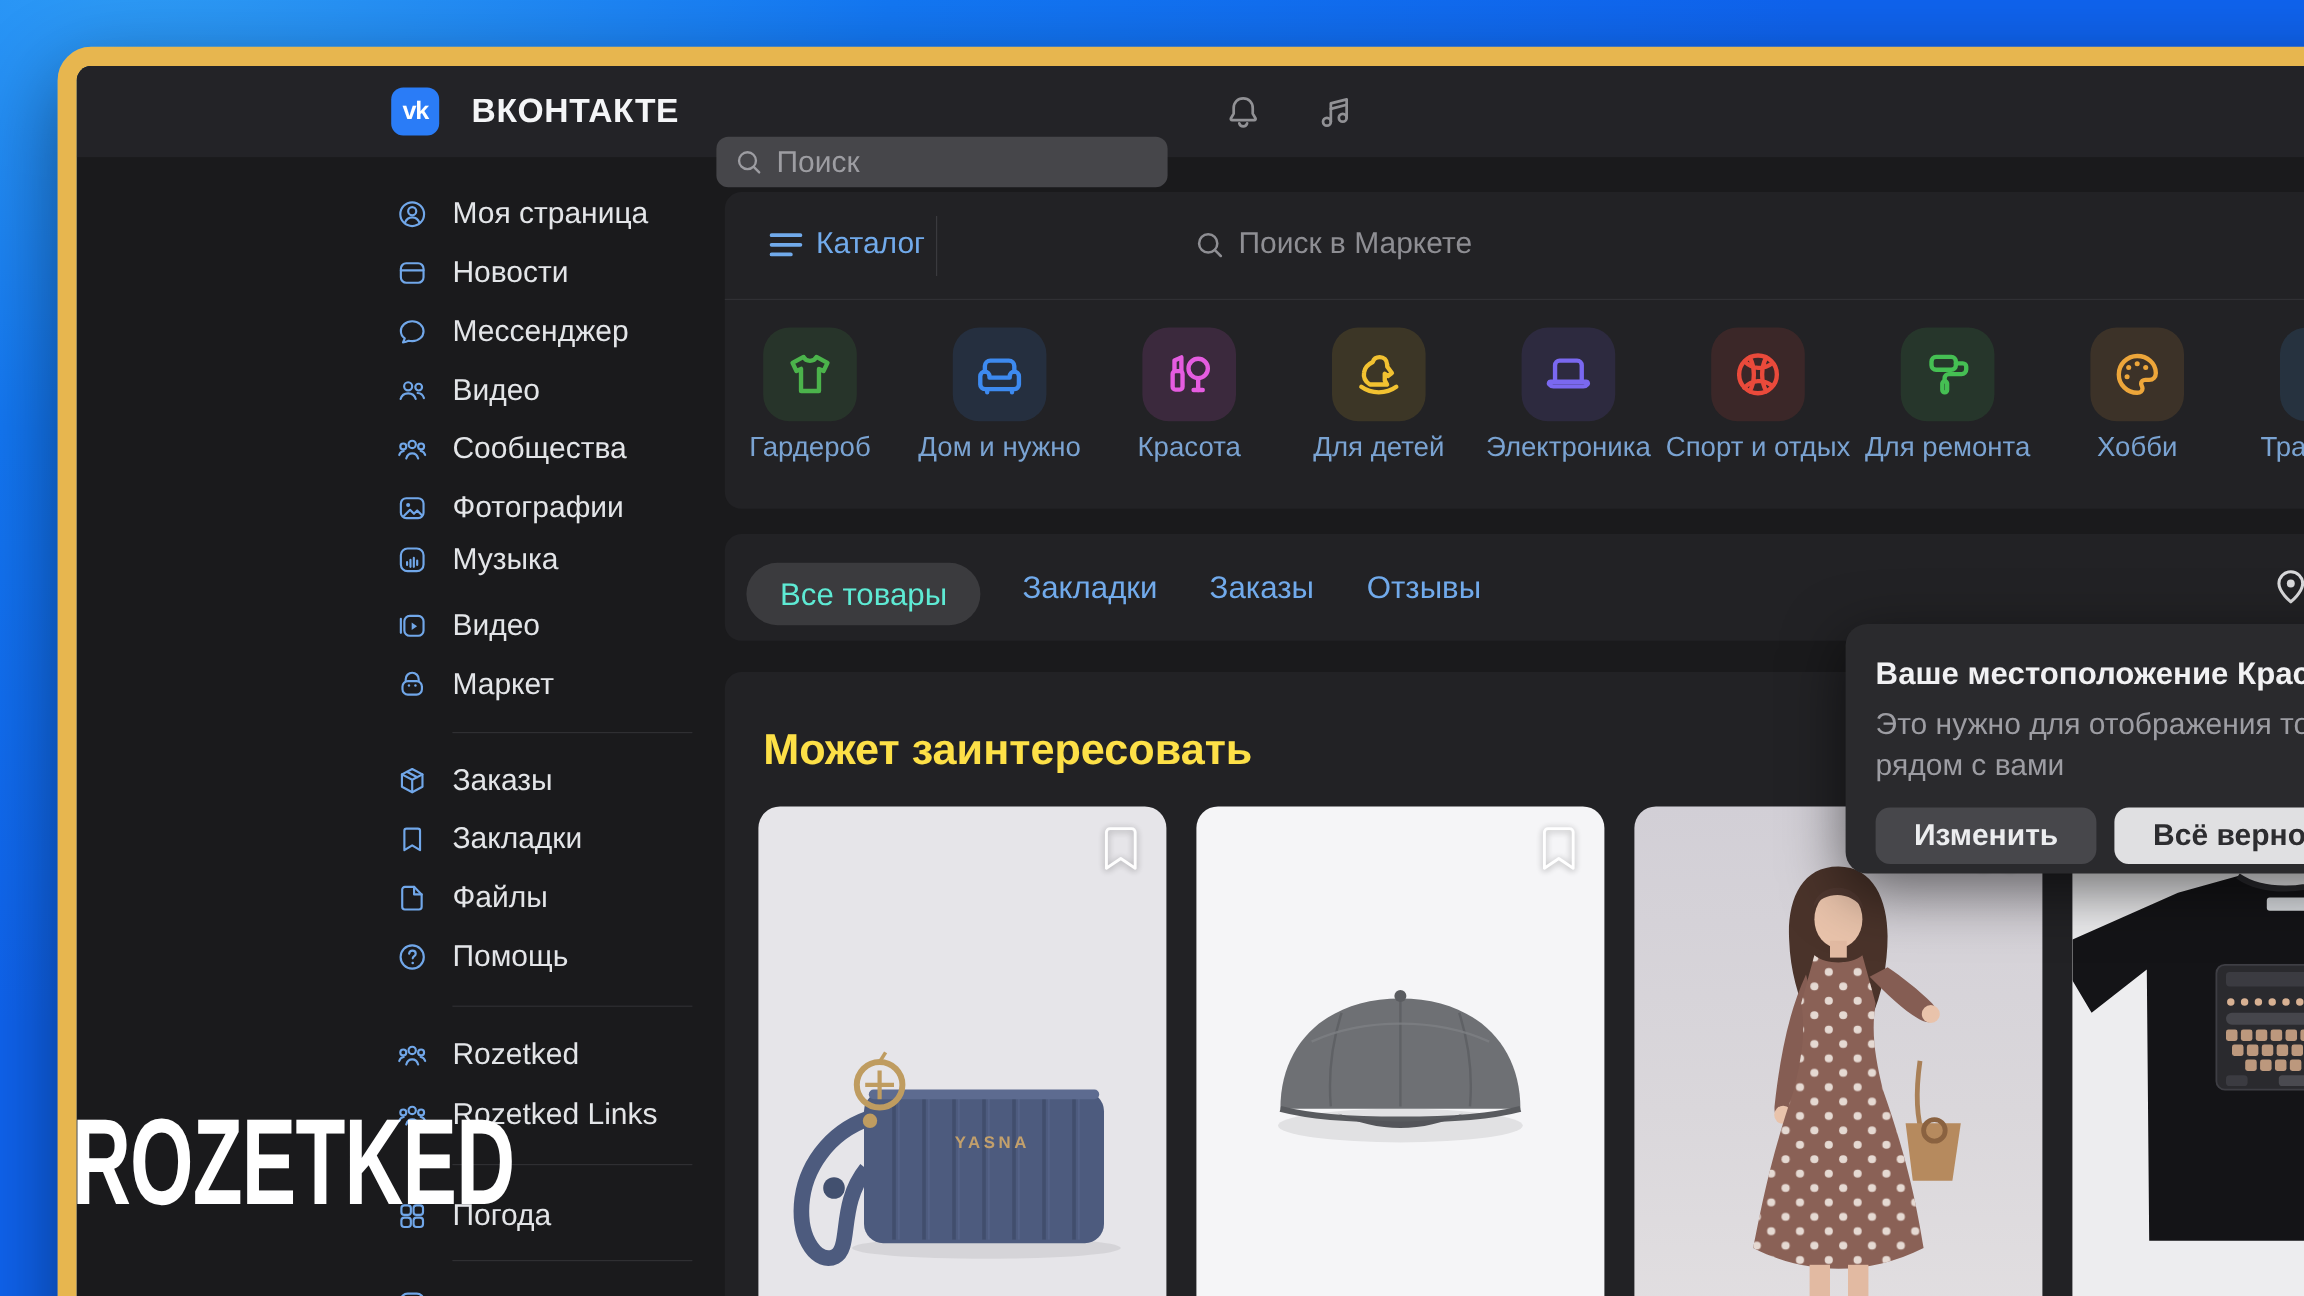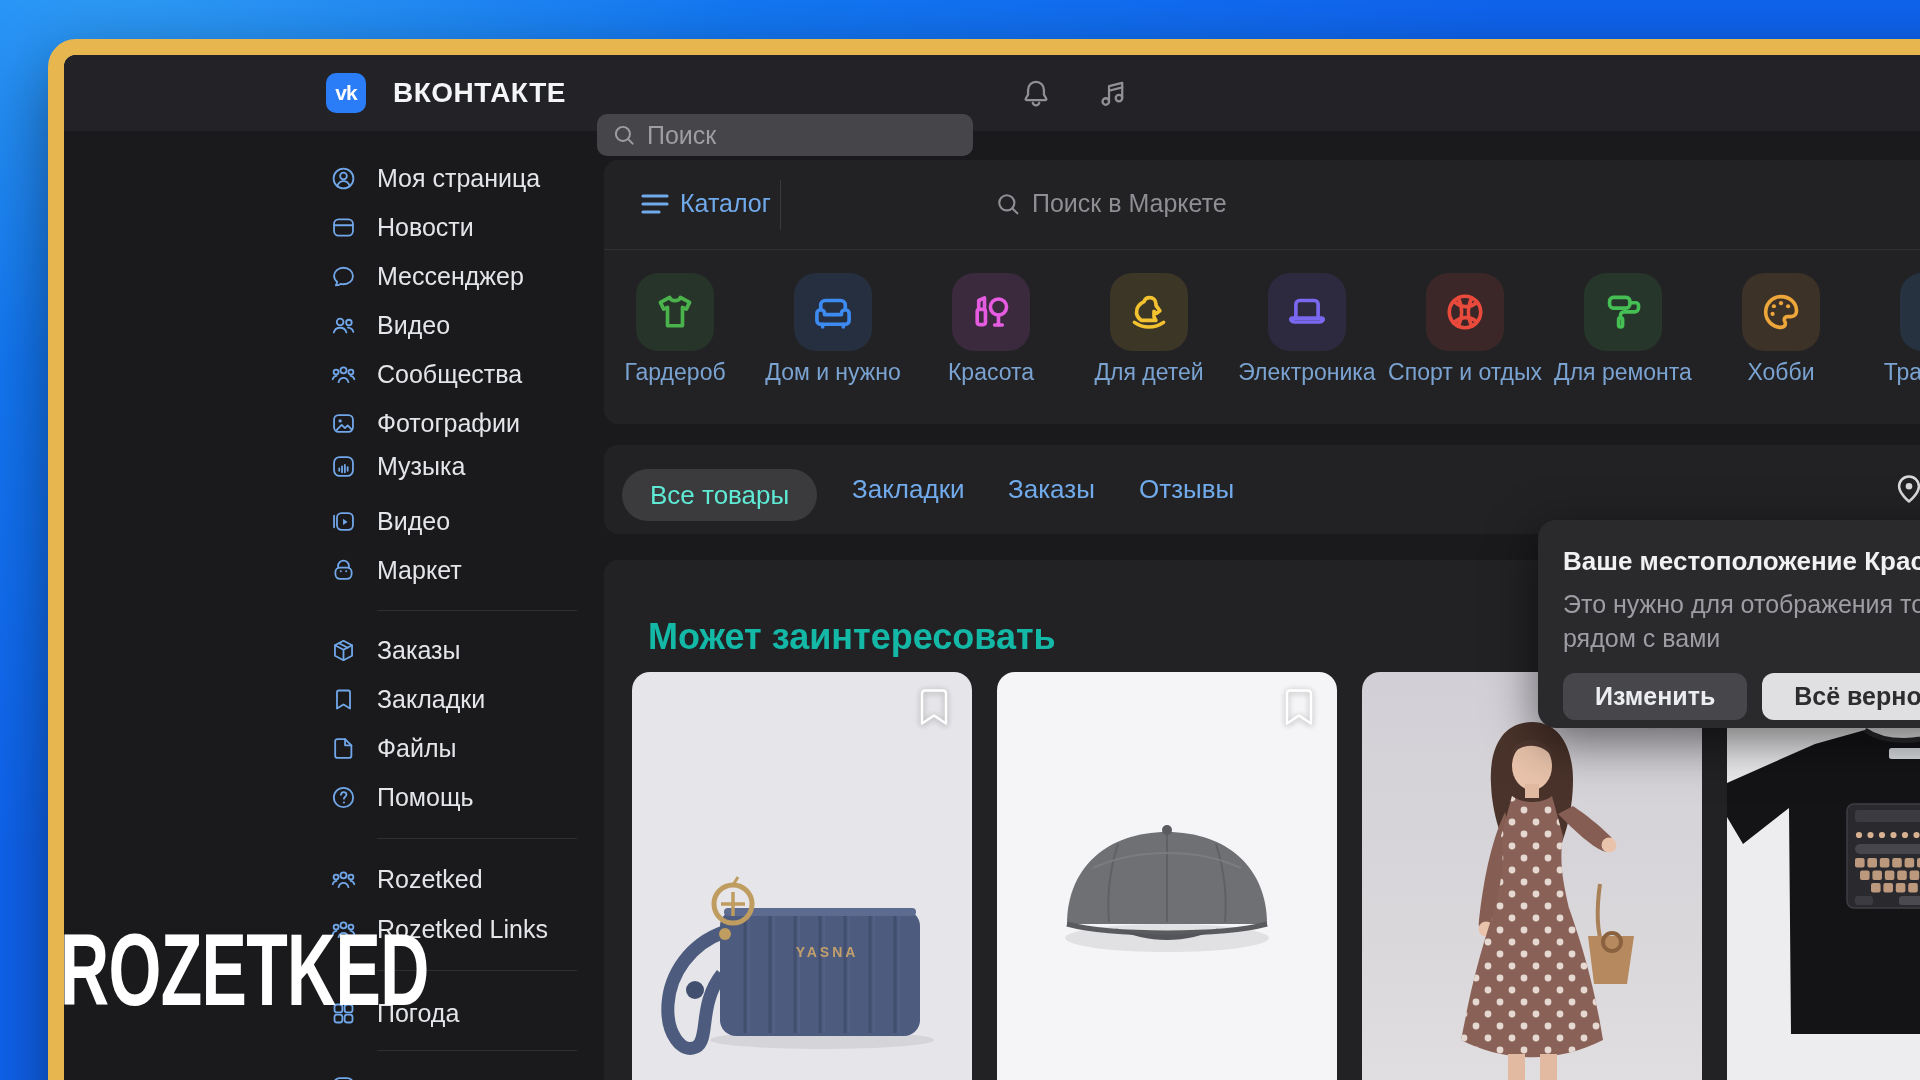--- a/index.html
+++ b/index.html
@@ -51,21 +51,21 @@
   .clabel{position:absolute;top:199px;width:170px;text-align:center;color:#7aa3d2;font-size:23px;cursor:pointer;white-space:nowrap;}
 
   .tabsbar{top:390px;height:89px;}
   .tab{position:absolute;top:0;height:89px;display:flex;align-items:center;color:#71aaeb;
        font-size:26px;font-weight:500;cursor:pointer;white-space:nowrap;}
   .tab.active{background:#3b3b3e;border-radius:26px;top:24px;height:52px;padding:0 28px;color:#5eead4;}
   .pin{position:absolute;left:1287px;top:25px;width:36px;height:36px;color:#d9d9db;cursor:pointer;}
   .pin svg{width:100%;height:100%;}
 
   .content{top:505px;height:640px;}
-  .feed-heading{position:absolute;left:28px;top:40px;margin:16px;color:#14b8a6;font-size:36px;font-weight:600;}
+  .feed-heading{position:absolute;left:28px;top:40px;margin:4px;color:#fde047;font-size:36px;font-weight:600;}
   .card{position:absolute;top:112px;width:340px;height:460px;border-radius:18px;overflow:hidden;cursor:pointer;}
   .card svg.art{position:absolute;left:0;top:0;width:340px;height:440px;}
   .bm{position:absolute;right:20px;top:14px;width:36px;height:42px;color:#fff;cursor:pointer;
       filter:drop-shadow(0 1px 3px rgba(0,0,0,.35));opacity:.95;}
   .bm svg{width:100%;height:100%;}
   .photo-dress-bg{background:linear-gradient(180deg,#d2cfd6 0%,#dad7db 55%,#e3e0e2 100%);}
 
   
   .popup{position:absolute;left:1474px;top:465px;width:440px;height:208px;background:#2a2a2d;
          border-radius:18px;box-shadow:0 14px 50px rgba(0,0,0,.55);padding:26px 0 0 25px;z-index:50;}

